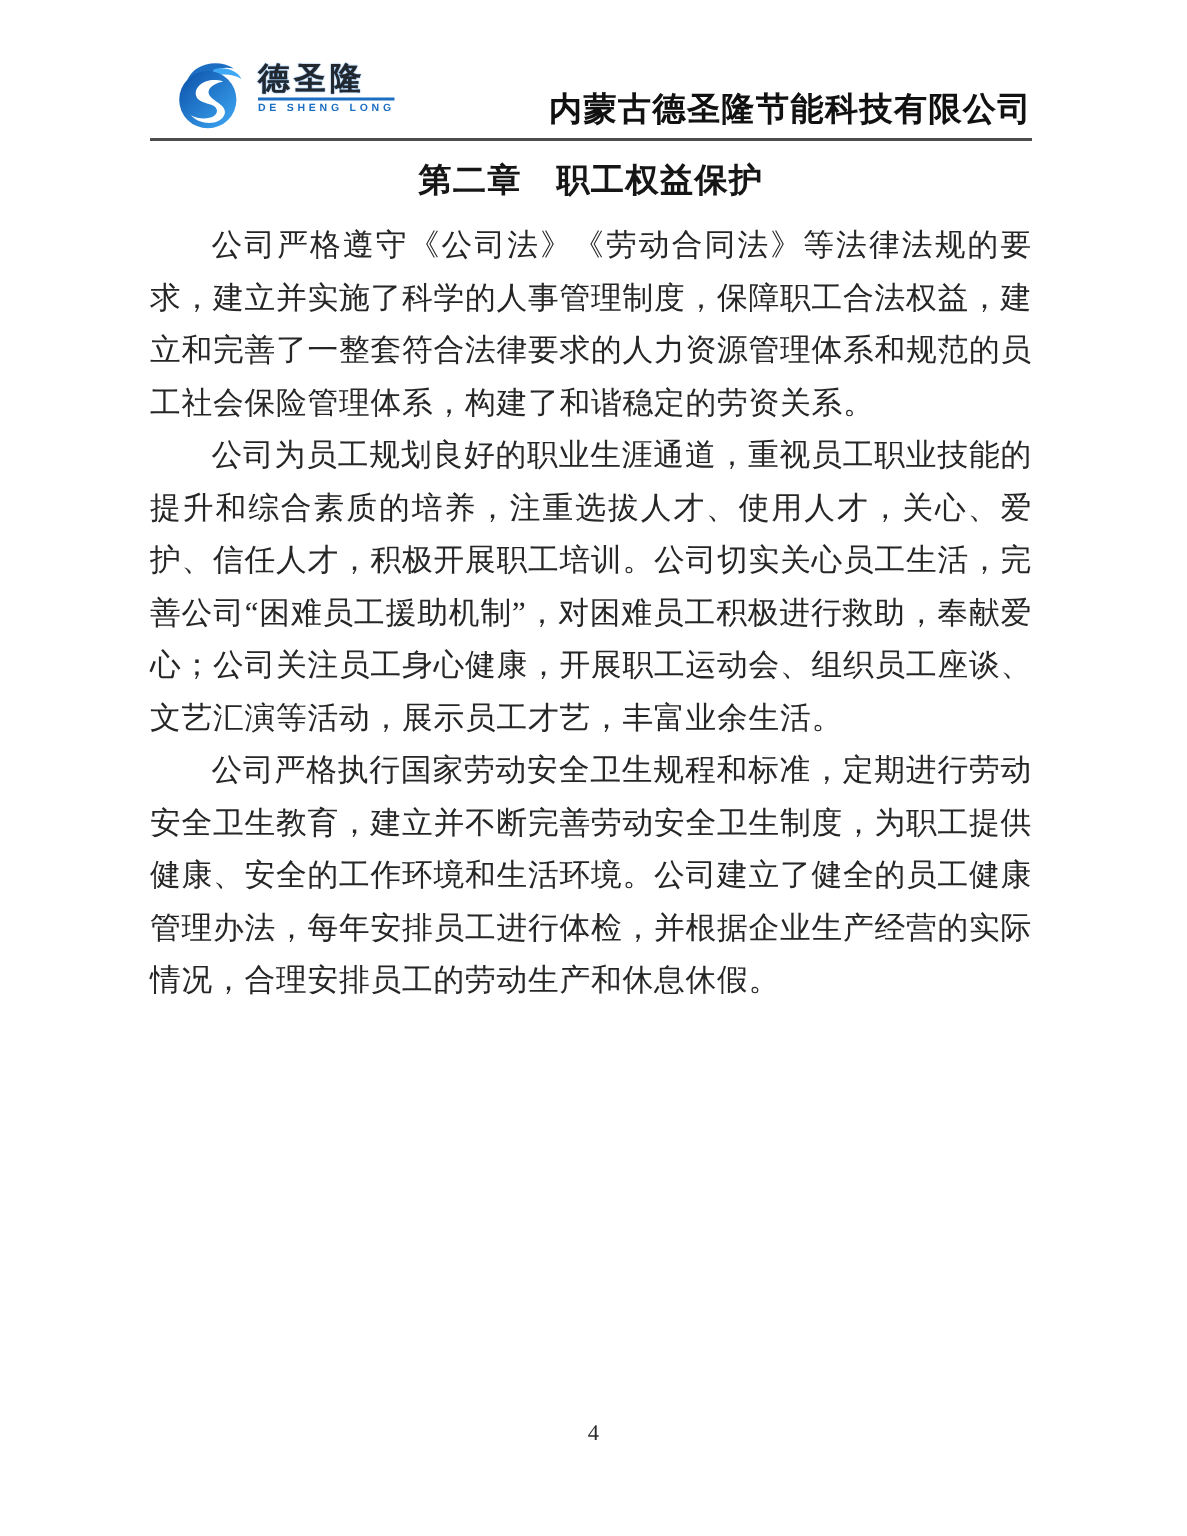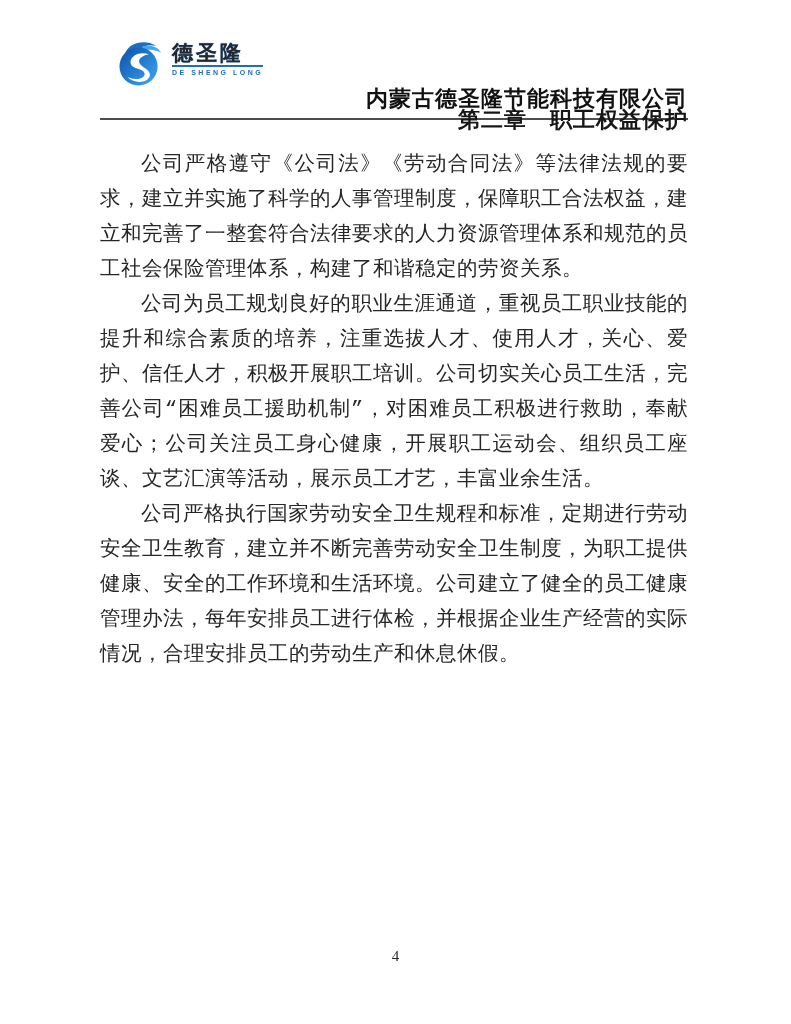--- a/index.html
+++ b/index.html
@@ -13,21 +13,21 @@
   .page {
     position: absolute;
     left: 0; top: 0;
     width: 791px; height: 1024px;
     background: #ffffff;
   }
   
   .header {
     position: absolute;
     left: 100px; right: 103px; top: 0;
-    height: 120px;
+    height: 94px;
     border-bottom: 2px solid #4d4d4d;
   }
   .logo {
     position: absolute;
     left: 16px; top: 38px;
     display: flex;
     align-items: flex-start;
   }
   .logo-mark { width: 52px; height: 50px; display: block; }
   .logo-text { margin-left: 4px; margin-top: 4px; }
@@ -61,28 +61,28 @@
     letter-spacing: 1px;
     white-space: nowrap;
   }
   
   .content {
     position: absolute;
     left: 100px; right: 103px; top: 94px;
   }
   .chapter-title {
     margin-top: 11px;
-    text-align: right;
+    text-align: center;
     font-size: 22px;
     font-weight: bold;
     color: #161616;
     letter-spacing: 1px;
     line-height: 30px;
   }
-  .body-text { margin-top: 12px; font-family: Liberation Mono, monospace; }
+  .body-text { margin-top: 12px; }
   .body-text p {
     font-size: 20.5px;
     line-height: 35px;
     color: #262626;
     text-align: justify;
     text-justify: inter-ideograph;
     text-indent: 2em;
     letter-spacing: 0.5px;
   }
   

